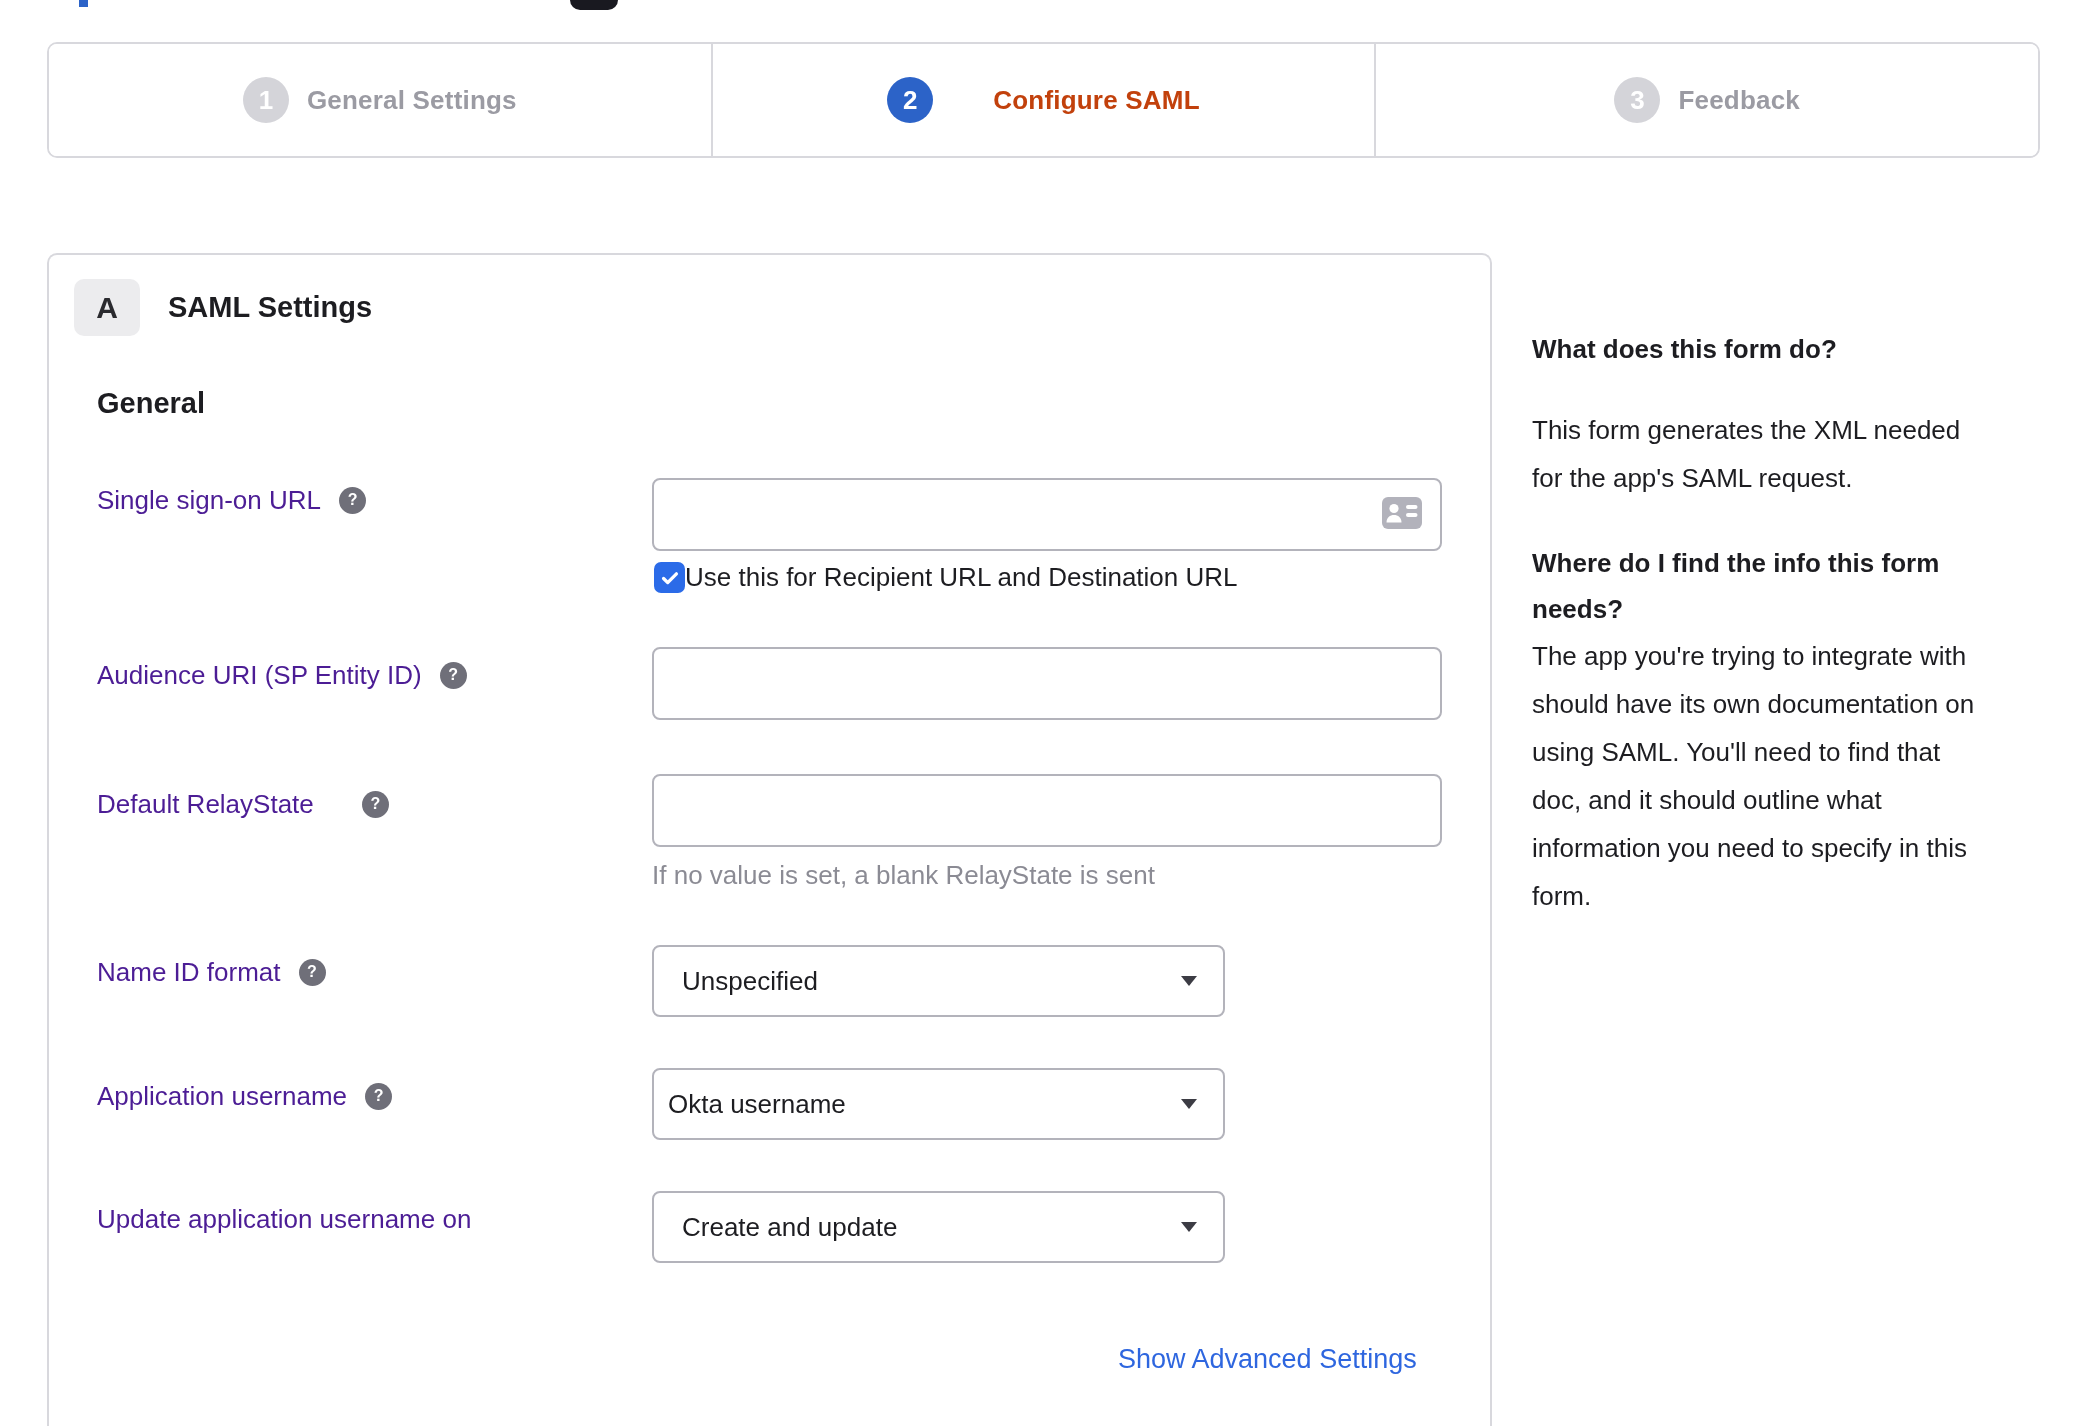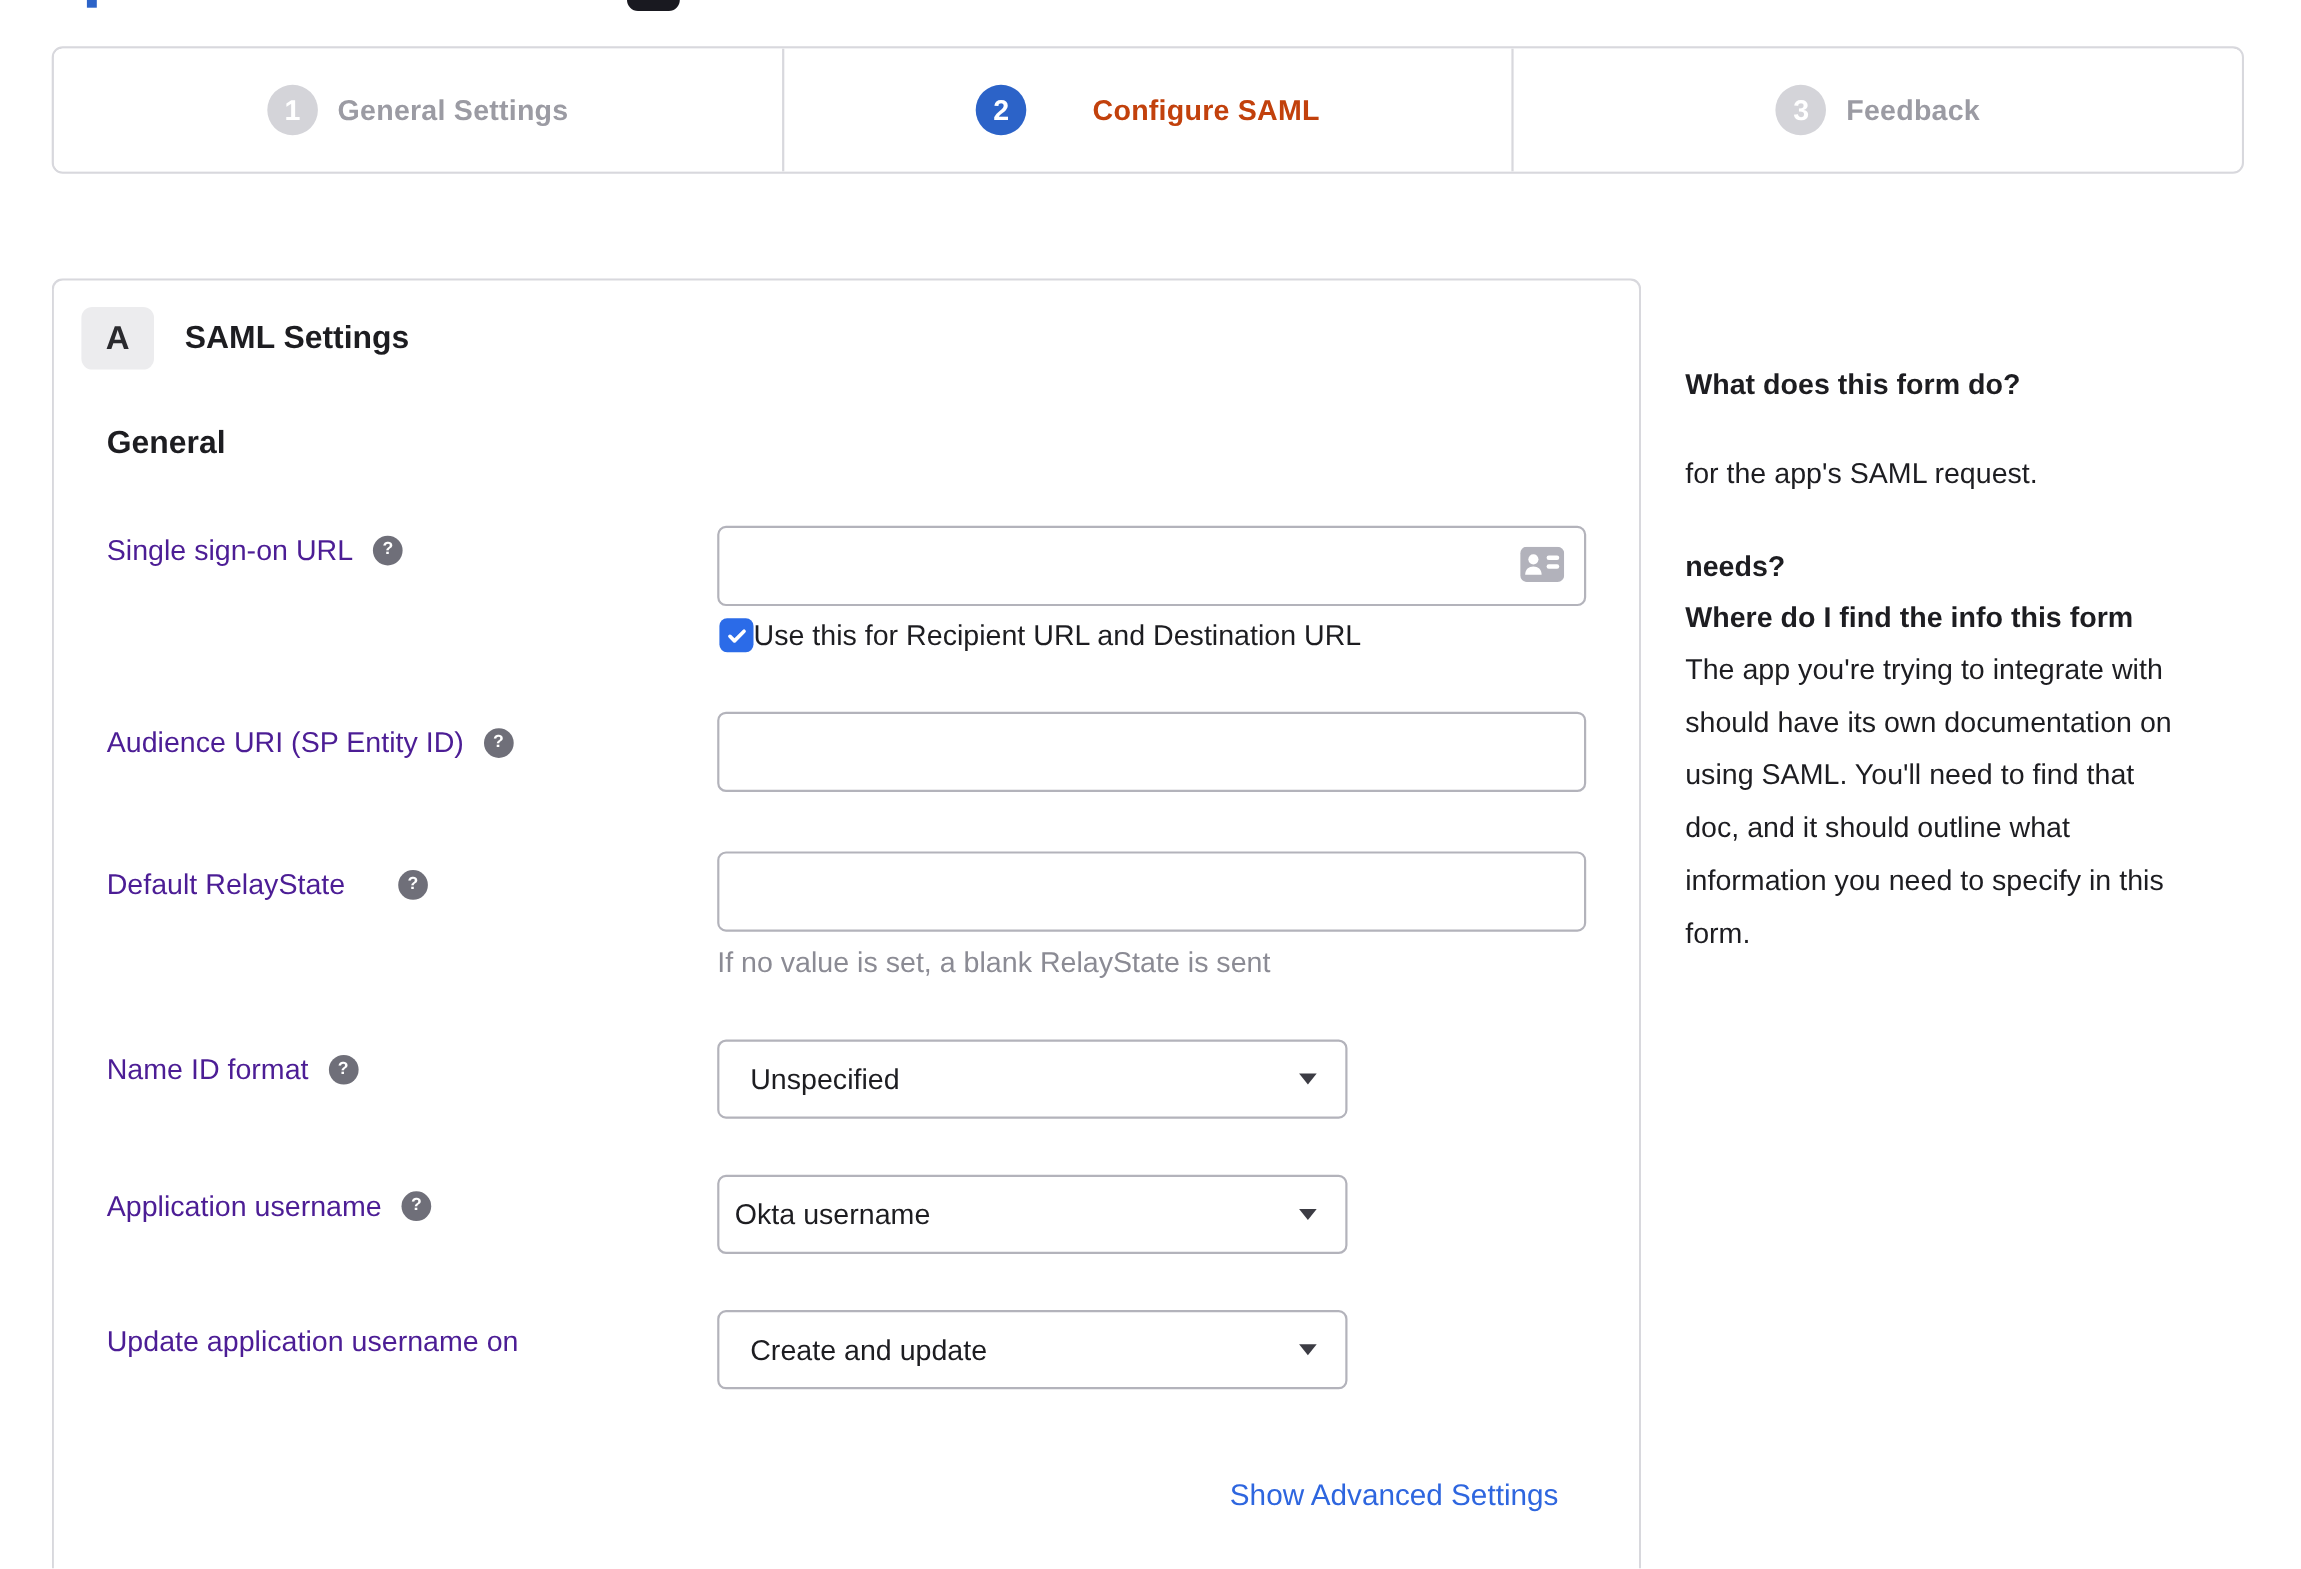--- a/index.html
+++ b/index.html
@@ -175,25 +175,26 @@
       <span class="select-value">Create and update</span>
       <span class="caret"></span>
     </div>
 
     <a class="adv-link">Show Advanced Settings</a>
   </div>
 
   <aside class="help-col">
     <h4 class="help-h">What does this form do?</h4>
     <p class="help-p">
+      <span>This form generates the XML needed</span>
       <span>for the app's SAML request.</span>
     </p>
     <h4 class="help-h help-h2">
+      <span style="display:block">Where do I find the info this form</span>
       <span style="display:block">needs?</span>
-      <span style="display:block">Where do I find the info this form</span>
     </h4>
     <p class="help-p">
       <span>The app you're trying to integrate with</span>
       <span>should have its own documentation on</span>
       <span>using SAML. You'll need to find that</span>
       <span>doc, and it should outline what</span>
       <span>information you need to specify in this</span>
       <span>form.</span>
     </p>
   </aside>

